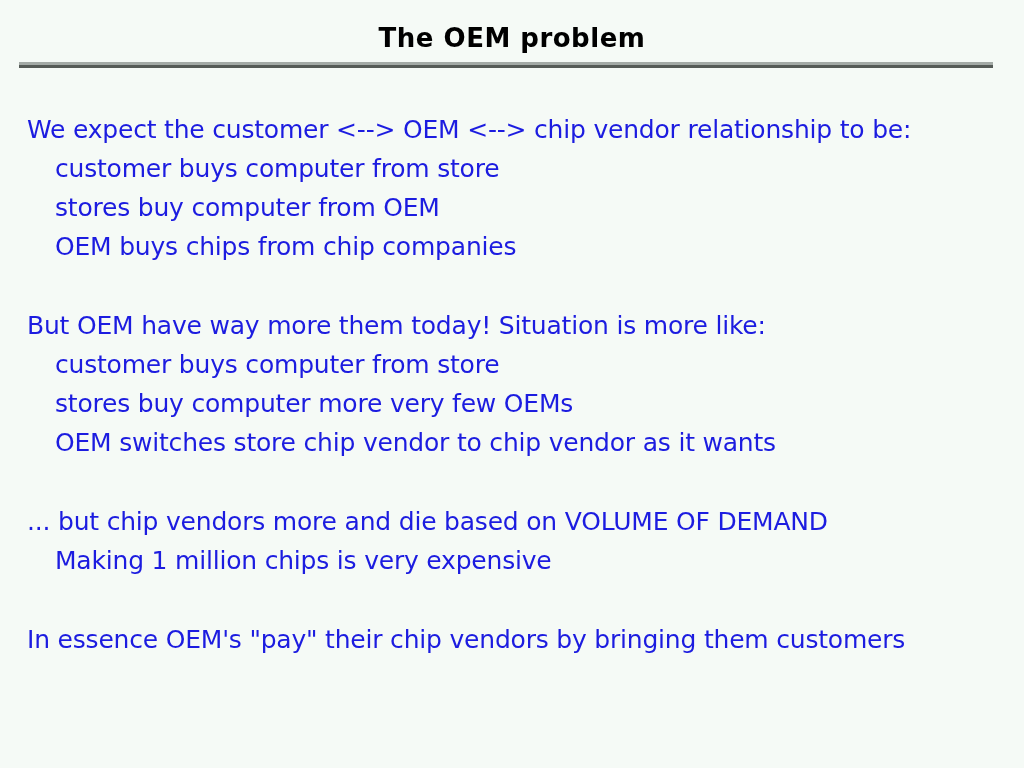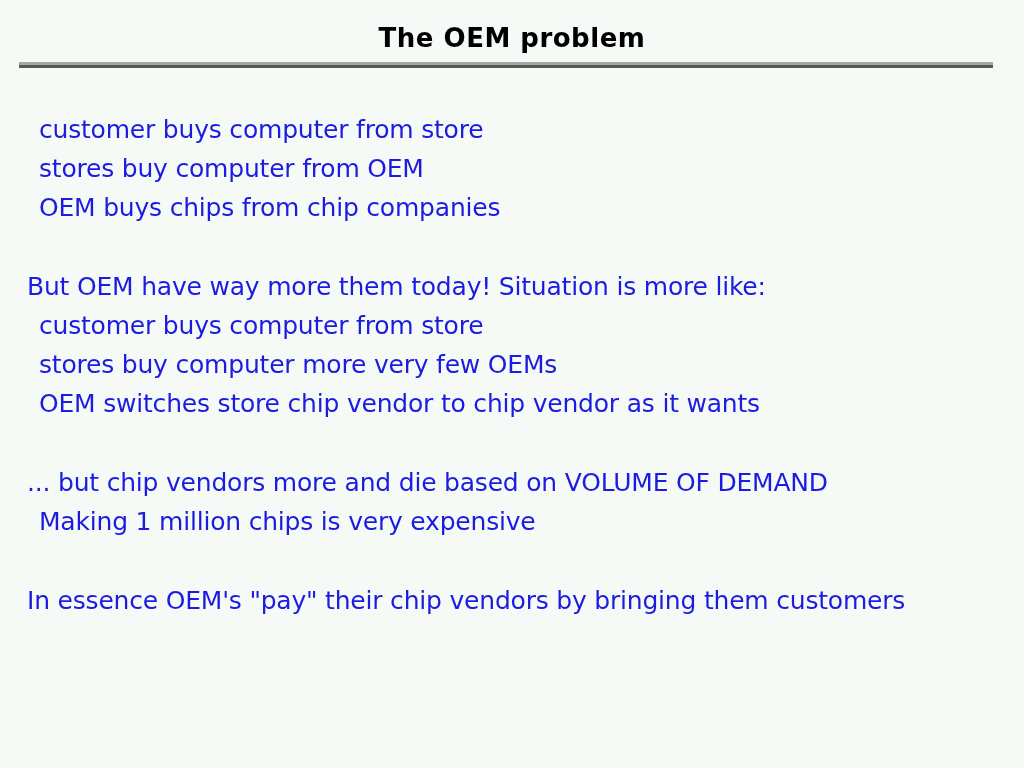--- a/index.html
+++ b/index.html
@@ -81,21 +81,21 @@
     line-height: 39px;
     white-space: nowrap;
     letter-spacing: -0.2px;
   }
 
   .level-1 {
     margin-left: 27px;
   }
 
   .level-2 {
-    margin-left: 39px;
+    margin-left: 55px;
   }
 
   .spacer-block {
     height: 40px;
   }
 </style>
 </head>
 <body>
 
 <div class="slide">
@@ -103,20 +103,21 @@
   <div class="slide-title">The OEM problem</div>
 
   <div class="title-rule">
     <div class="rule-top"></div>
     <div class="rule-bottom"></div>
   </div>
 
   <div class="body-area">
 
     <div class="block">
+      <div class="line level-1">We expect the customer &lt;--&gt; OEM &lt;--&gt; chip vendor relationship to be:</div>
       <div class="line level-2">customer buys computer from store</div>
       <div class="line level-2">stores buy computer from OEM</div>
       <div class="line level-2">OEM buys chips from chip companies</div>
     </div>
 
     <div class="spacer-block"></div>
 
     <div class="block">
       <div class="line level-1">But OEM have way more them today! Situation is more like:</div>
       <div class="line level-2">customer buys computer from store</div>

